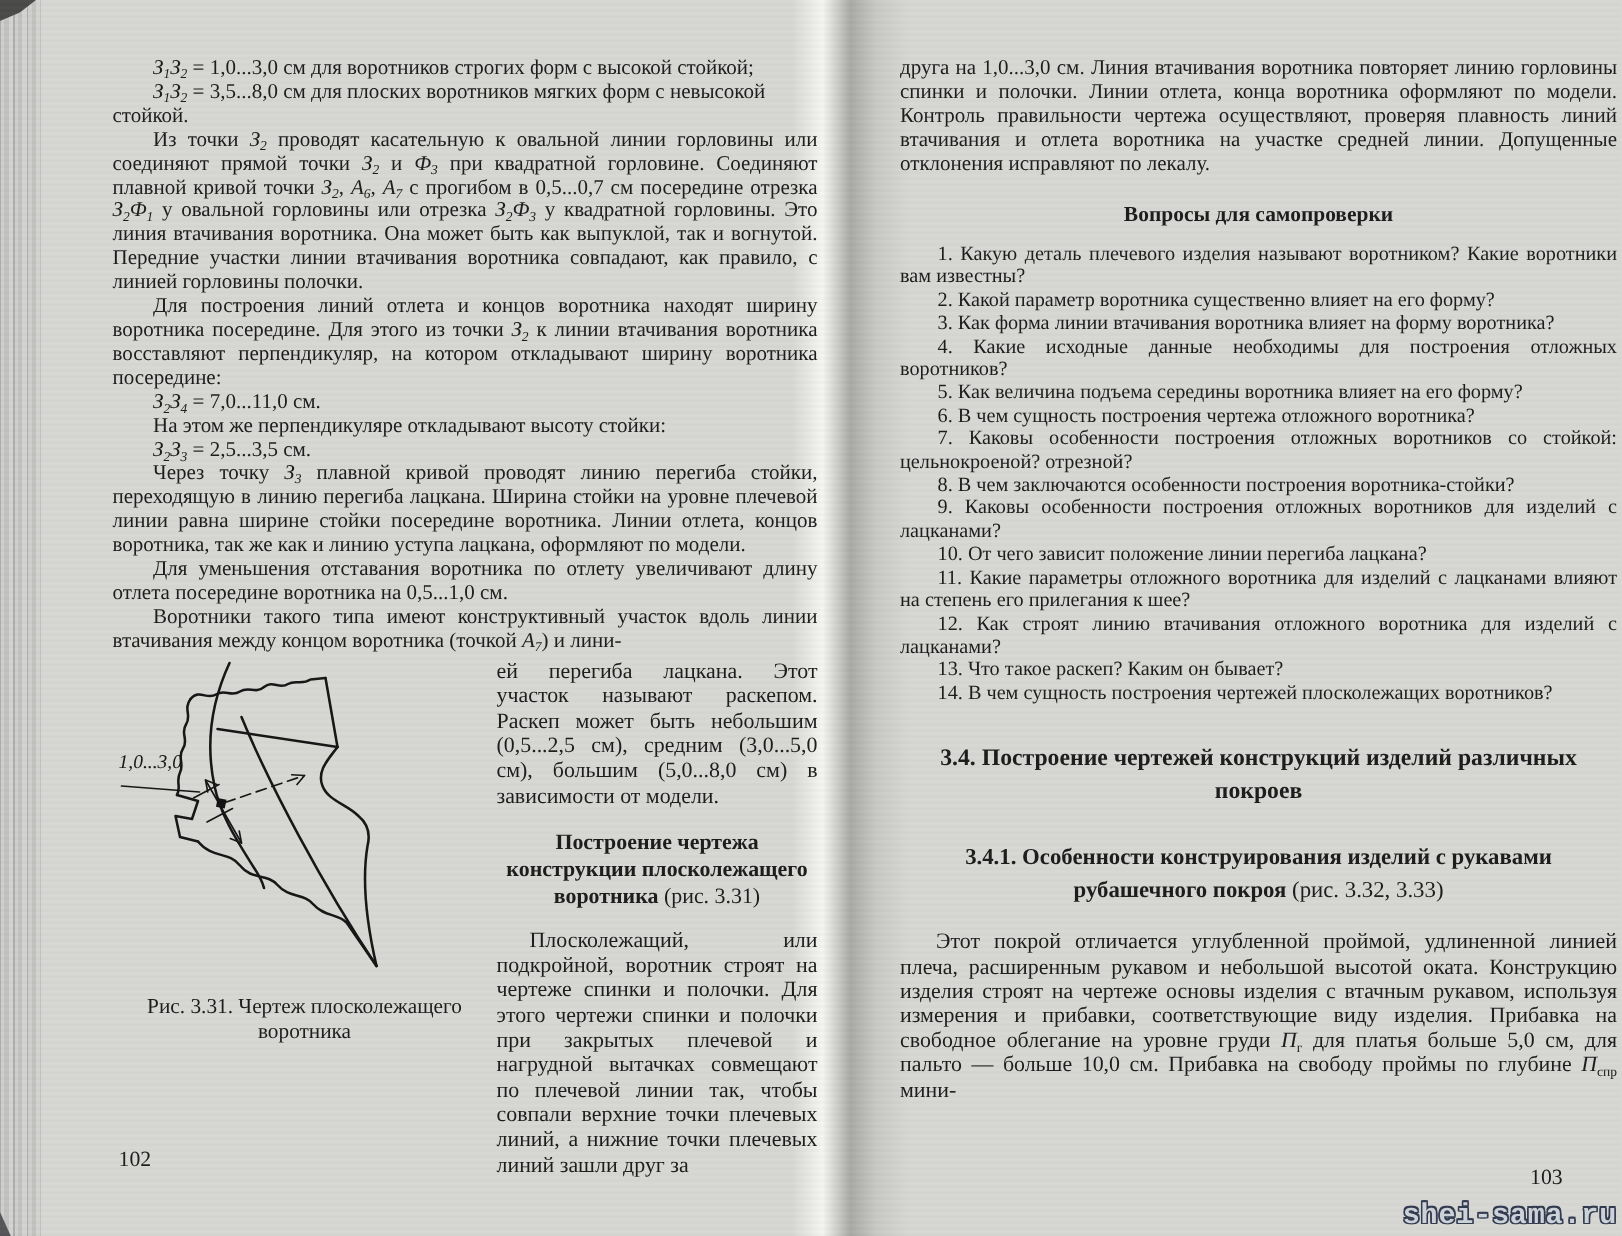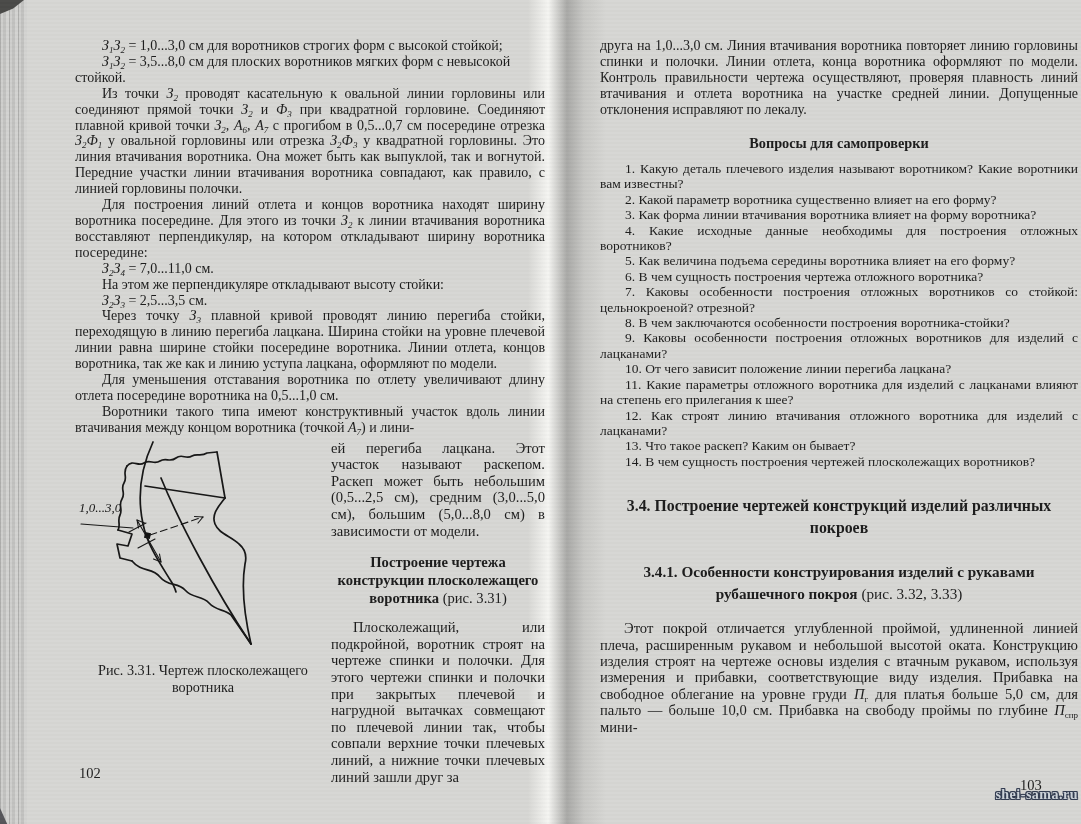--- a/index.html
+++ b/index.html
@@ -79,22 +79,22 @@
     text-align:center;font-weight:bold;font-size:15.8px;line-height:22px;
     margin:26px 20px 0;
   }
   .subsection-heading{
     text-align:center;font-size:15.2px;line-height:22px;margin:22px 4px 0;
   }
   .subsection-heading .b{font-weight:bold;}
   .rp-body{font-size:14.6px;line-height:16.4px;text-align:justify;text-indent:24px;margin-top:15px;}
 
   .watermark{
-    position:absolute;right:3px;bottom:21px;z-index:7;
-    font-family:Liberation Serif, serif;font-size:14px;font-weight:bold;
+    position:absolute;right:3px;bottom:3px;z-index:7;
+    font-family:Liberation Mono, monospace;font-size:19px;font-weight:bold;
     color:#ccd2d8;letter-spacing:0.5px;
     text-shadow:
       -1px -1px 0 #333c50, 1px -1px 0 #333c50, -1px 1px 0 #333c50, 1px 1px 0 #333c50,
       -1px 0 0 #333c50, 1px 0 0 #333c50, 0 -1px 0 #333c50, 0 1px 0 #333c50;
   }
   svg .ln{fill:none;stroke:#161616;stroke-width:1.7;stroke-linejoin:round;stroke-linecap:round;}
   svg .thin{fill:none;stroke:#161616;stroke-width:1.1;stroke-linecap:round;}
   svg .dim-label{font-style:italic;font-size:13px;fill:#161616;font-family:"Liberation Serif",serif;}
 </style>
 </head>

